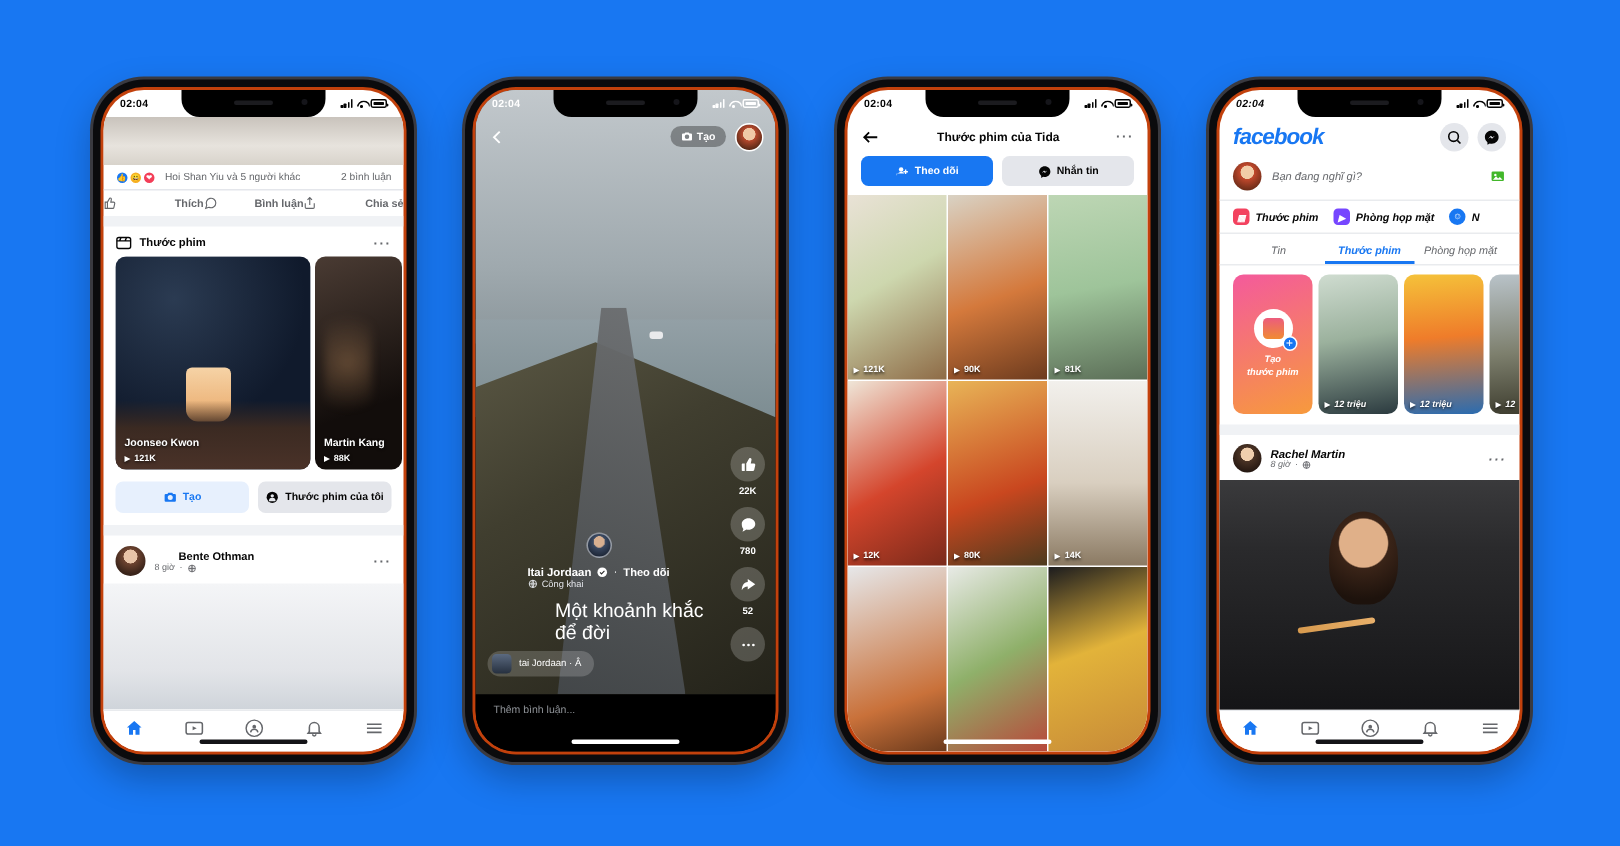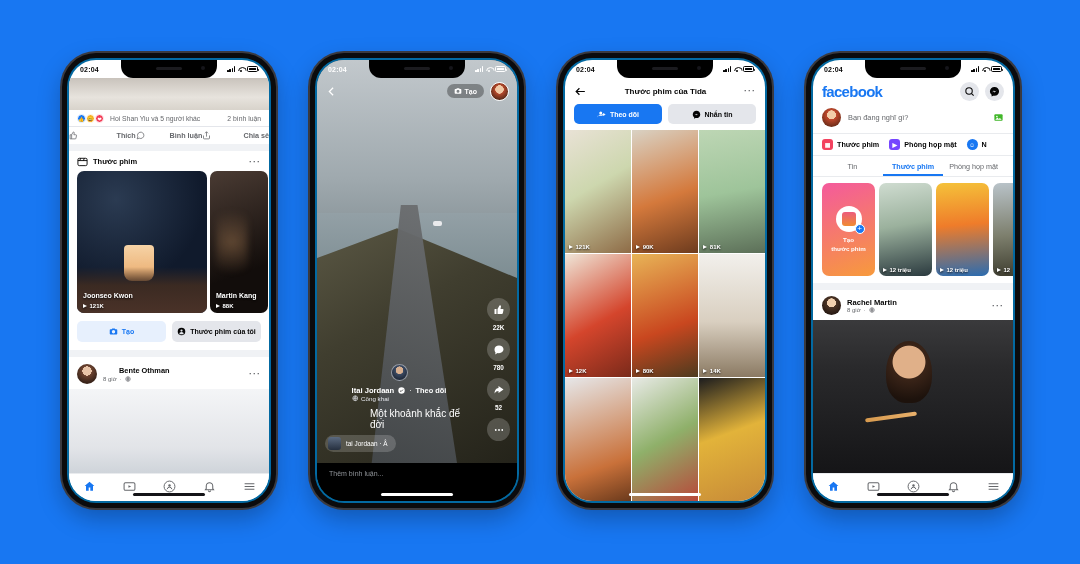--- a/index.html
+++ b/index.html
@@ -7,21 +7,21 @@
   body {
     background:#1877F2;
     font-family:"Liberation Sans", sans-serif;
     position:relative;
   }
   .stage { position:absolute; inset:0; }
 
   
   .phone { position:absolute; border-radius:34px; background:#0b0b0d;
            box-shadow:0 0 0 2px #3a3a40, 0 10px 24px rgba(0,0,0,.28); }
-  .phone .bezel { position:absolute; inset:5px; border-radius:29px; background:#0369a1; overflow:hidden; }
+  .phone .bezel { position:absolute; inset:5px; border-radius:29px; background:#c2410c; overflow:hidden; }
   .screen { position:absolute; inset:2px; border-radius:27px; overflow:hidden; background:#fff; }
   .notch { position:absolute; top:0; left:50%; transform:translateX(-50%);
            width:48%; height:18px; background:#000; border-radius:0 0 12px 12px; z-index:40; }
   .notch .spk { position:absolute; top:7px; left:50%; transform:translateX(-50%);
                 width:26px; height:3px; border-radius:2px; background:#1b1b1f; }
   .notch .cam { position:absolute; top:6px; right:12px; width:4px; height:4px;
                 border-radius:50%; background:#15151a; }
   .statusbar { position:absolute; top:0; left:0; right:0; height:18px; z-index:35;
                display:flex; align-items:center; justify-content:space-between;
                padding:0 11px; font-size:7px; font-weight:bold; }
@@ -128,21 +128,21 @@
   .rbtn { width:23px; height:23px; border-radius:50%; background:rgba(255,255,255,.2);
           display:flex; align-items:center; justify-content:center; }
   .rcount { color:#fff; font-size:6.4px; font-weight:bold; margin-bottom:4px; }
   .p2-info { position:absolute; left:8px; right:44px; bottom:47px; z-index:20; }
   .p2-userrow { display:flex; align-items:center; gap:5px;flex-direction:column; }
   .p2-uav { width:17px; height:17px; border-radius:50%; border:1px solid #ffffff80;
             background:radial-gradient(circle at 50% 35%,#d8b091 30%,#3b4a63 32%,#1d2636 80%); }
   .p2-uname { color:#fff; font-size:7.6px; font-weight:bold; }
   .p2-follow { color:#fff; font-size:7.4px; font-weight:bold; }
   .p2-priv { color:#e4e6eb; font-size:6.2px; display:flex; align-items:center; gap:3px; }
-  .p2-cap { color:#fff; font-size:10px; margin:6px 0 5px;padding-left:45px; }
+  .p2-cap { color:#fff; font-size:13px; margin:6px 0 5px;padding-left:45px; }
   .p2-audio { display:inline-flex; align-items:center; gap:5px; background:rgba(255,255,255,.18);
               border-radius:11px; padding:2px 8px 2px 3px; }
   .p2-audio .thumb { width:13px; height:13px; border-radius:3px;
                      background:linear-gradient(#5b6a80,#26303f); }
   .p2-audio .t { color:#fff; font-size:6.4px; }
   .p2-comment { position:absolute; left:0; right:0; bottom:0; height:38px; background:#000;
                 display:flex; align-items:flex-start; padding:7px 12px; }
   .p2-comment span { color:#8f9398; font-size:7px; }
 
   
@@ -169,21 +169,21 @@
   .g3{background:linear-gradient(170deg,#bdd6b4,#9ec49a 50%,#5c6f58);}
   .g4{background:linear-gradient(150deg,#efe6d8,#d4452c 55%,#7a2a1a);}
   .g5{background:linear-gradient(160deg,#e8b457,#c9471f 60%,#4d3a1e);}
   .g6{background:linear-gradient(180deg,#f2f0ec,#d9cfc0 55%,#8b7a63);}
   .g7{background:linear-gradient(160deg,#e6e7e9,#c9713a 70%,#6b3a1c);}
   .g8{background:linear-gradient(150deg,#e8eae6,#8fb06a 50%,#b8483a);}
   .g9{background:linear-gradient(160deg,#1c1c1e,#e2b33a 45%,#c78a38);}
 
   
   #p4 { left:806px; top:53px; width:214px; height:455px; }
-  #p4 .screen { background:#fff; display:flex; flex-direction:column; }
+  #p4 .screen { background:#fff; display:flex; flex-direction:column;font-style:italic; }
   .p4-brand { height:27px; margin-top:18px; display:flex; align-items:center;
               justify-content:space-between; padding:0 9px; flex:none; }
   .p4-logo { color:#1877F2; font-size:15px; font-weight:bold; letter-spacing:-.7px; }
   .circ { width:19px; height:19px; border-radius:50%; background:#e4e6eb;
           display:flex; align-items:center; justify-content:center; }
   .p4-composer { display:flex; align-items:center; gap:7px; padding:3px 9px 6px;
                  border-bottom:1px solid #e9ebee; flex:none; }
   .p4-cav { width:19px; height:19px; border-radius:50%;
             background:radial-gradient(circle at 50% 36%,#f2cda8 28%,#c0482c 30%,#6a2c18 78%); }
   .p4-cph { flex:1; font-size:7.4px; color:#65676b; }

